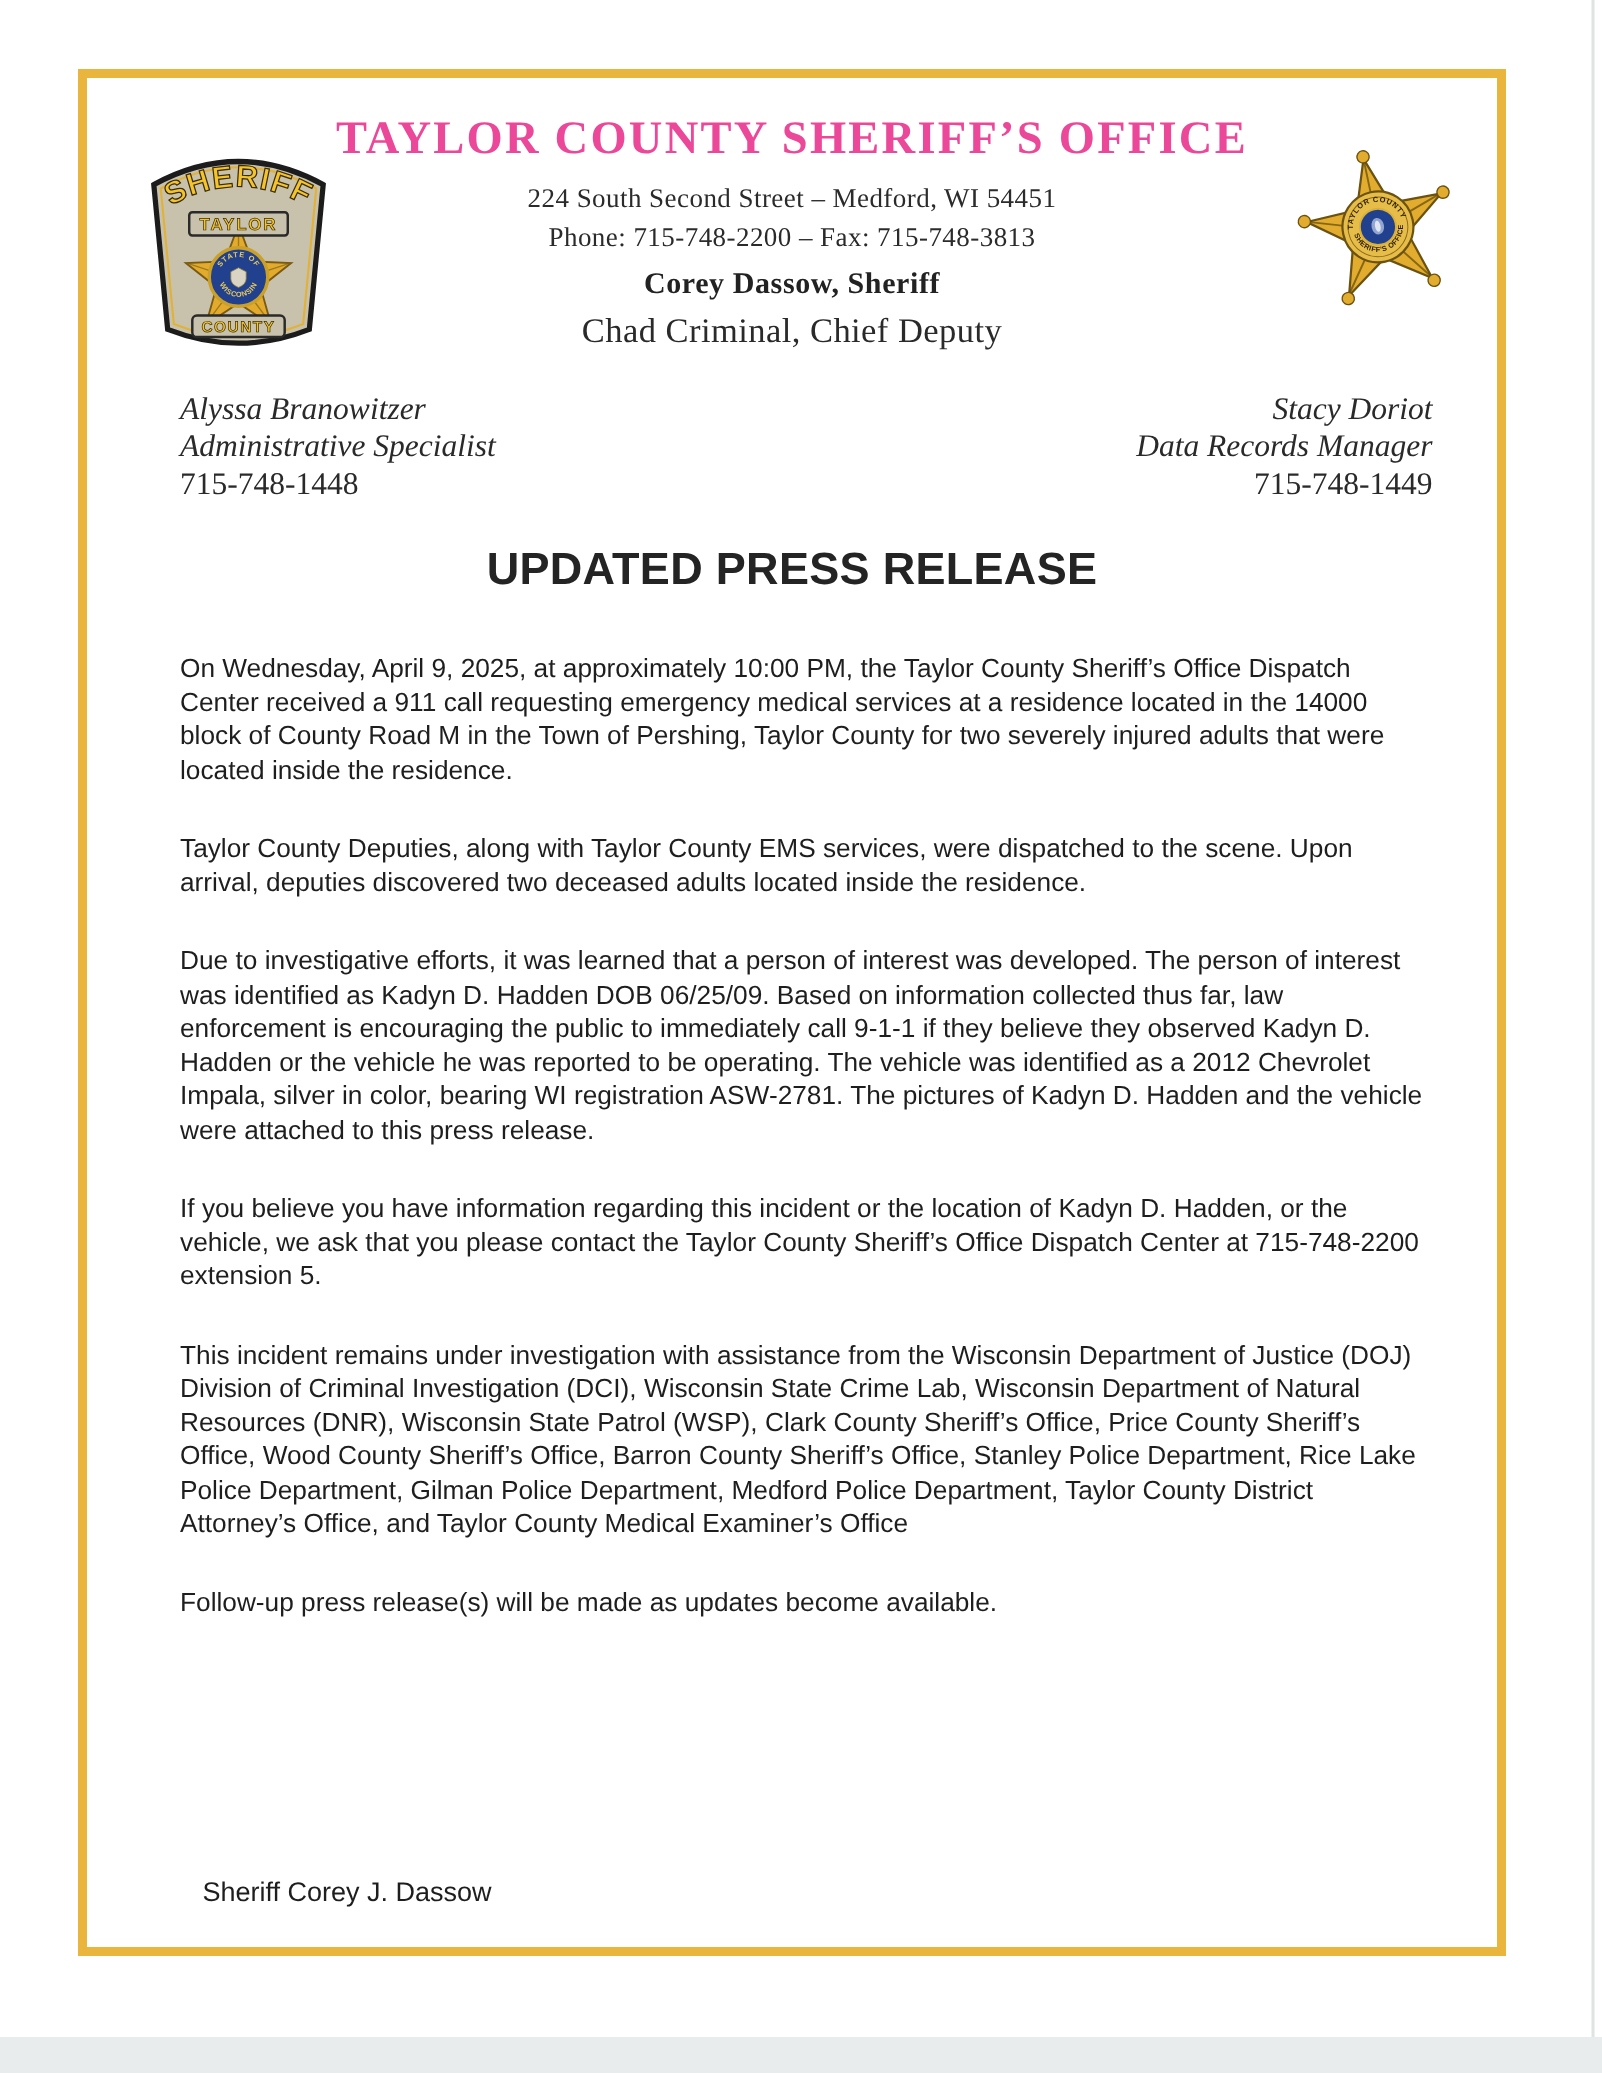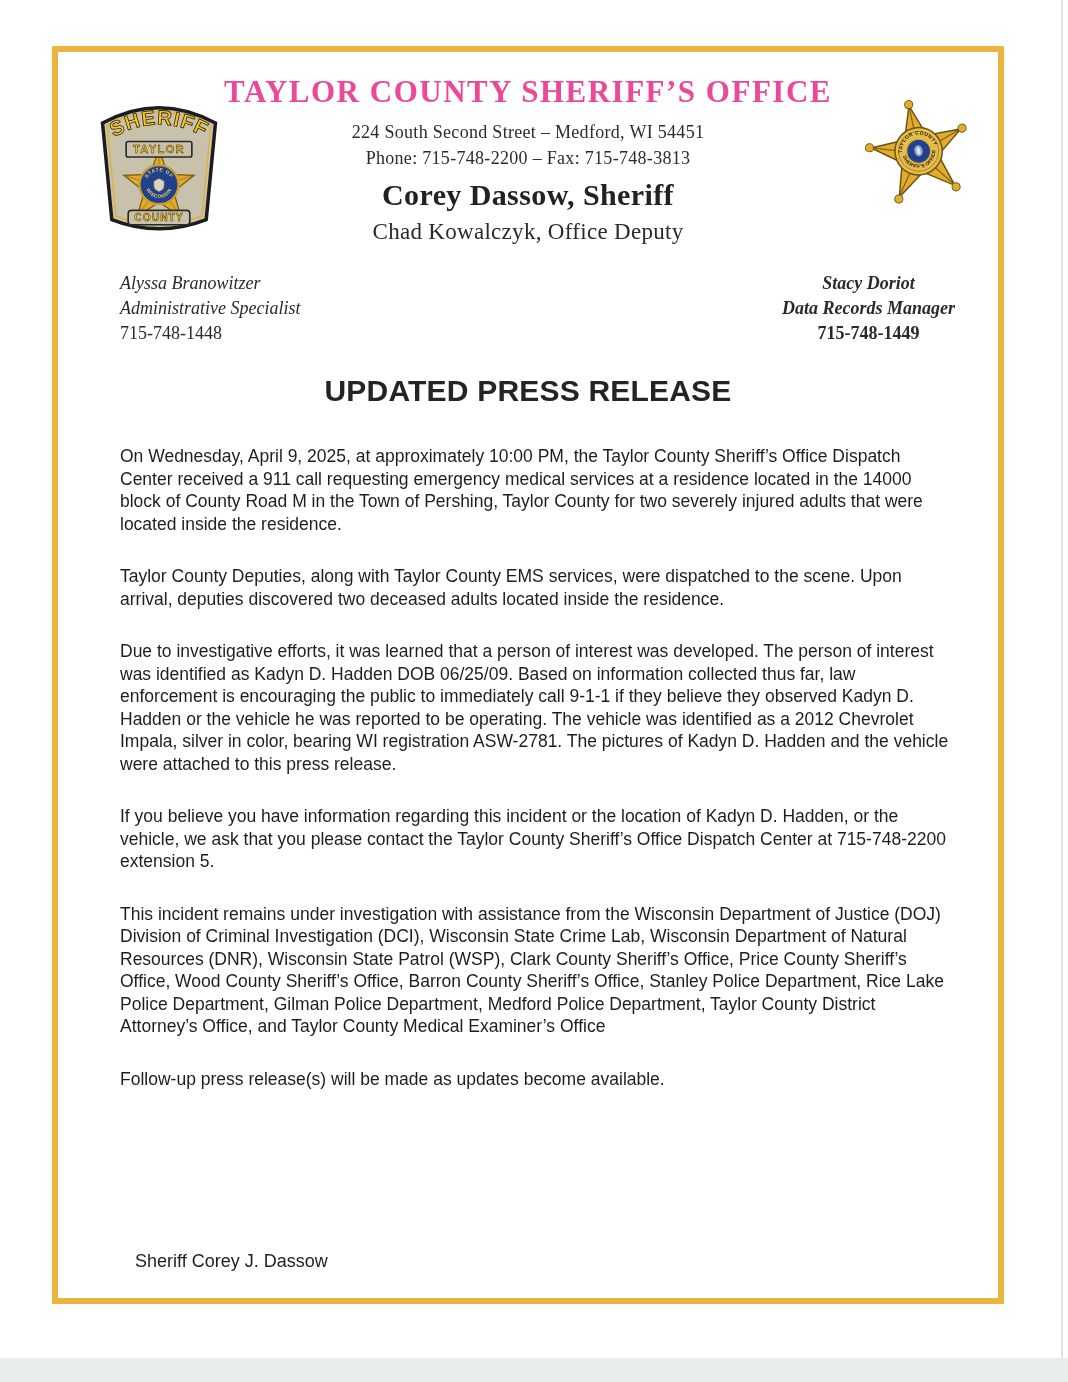--- a/index.html
+++ b/index.html
@@ -18,27 +18,27 @@
 
   
   .patch-badge{position:absolute;left:27px;top:30px;width:148px;height:154px;}
   .star-badge{position:absolute;right:16px;top:22px;width:126px;height:160px;}
 
   
   .letterhead{padding-top:22px;text-align:center;font-family:"Liberation Serif",serif;color:#2b2b2b;}
   .office-title{font-size:31px;font-weight:600;letter-spacing:1.5px;color:#ec4899;}
   .address-line{margin-top:12px;font-size:18px;letter-spacing:.3px;text-align:center;}
   .phone-line{margin-top:5px;font-size:18px;letter-spacing:.3px;}
-  .sheriff-line{margin-top:9px;font-size:30px;font-weight:700;letter-spacing:.4px;color:#222;}
+  .sheriff-line{margin-top:9px;font-size:20px;font-weight:700;letter-spacing:.4px;color:#222;}
   .deputy-line{margin-top:7px;font-size:23px;letter-spacing:.3px;color:#2a2a2a;}
 
   
   .contacts{display:flex;justify-content:space-between;margin-top:26px;padding:0 43px 0 62px;
-    font-family:"Liberation Serif",serif;font-size:18px;line-height:25px;color:#2a2a2a;}
-  .contact-right{text-align:center;font-weight:bold;}
+    font-family:"Liberation Serif",serif;font-size:21px;line-height:25px;color:#2a2a2a;}
+  .contact-right{text-align:right;}
   .contact-name,.contact-title{font-style:italic;}
   .contact-phone{font-style:normal;}
 
   
   .date-line{margin:28px 0 0 62px;font-size:18px;}
   .release-title{margin-top:28px;text-align:center;font-size:30px;font-weight:700;
     letter-spacing:.2px;color:#242424;}
   .body-copy{margin-left:62px;width:832px;}
   .body-copy p{margin:30px 0 0 0;font-size:17.5px;line-height:22.5px;color:#1e1e1e;}
   .body-copy p.first{margin-top:37px;}
@@ -129,21 +129,21 @@
           </text>
         </g>
       </svg>
     </div>
 
     <div class="letterhead">
       <div class="office-title">TAYLOR COUNTY SHERIFF’S OFFICE</div>
       <div class="address-line">224 South Second Street – Medford, WI  54451</div>
       <div class="phone-line">Phone:  715-748-2200 – Fax:  715-748-3813</div>
       <div class="sheriff-line">Corey Dassow, Sheriff</div>
-      <div class="deputy-line">Chad Kowalczyk, Office Deputy</div>
+      <div class="deputy-line">Chad Criminal, Chief Deputy</div>
     </div>
 
     <div class="contacts">
       <div class="contact-left">
         <div class="contact-name">Alyssa Branowitzer</div>
         <div class="contact-title">Administrative Specialist</div>
         <div class="contact-phone">715-748-1448</div>
       </div>
       <div class="contact-right">
         <div class="contact-name">Stacy Doriot</div>

